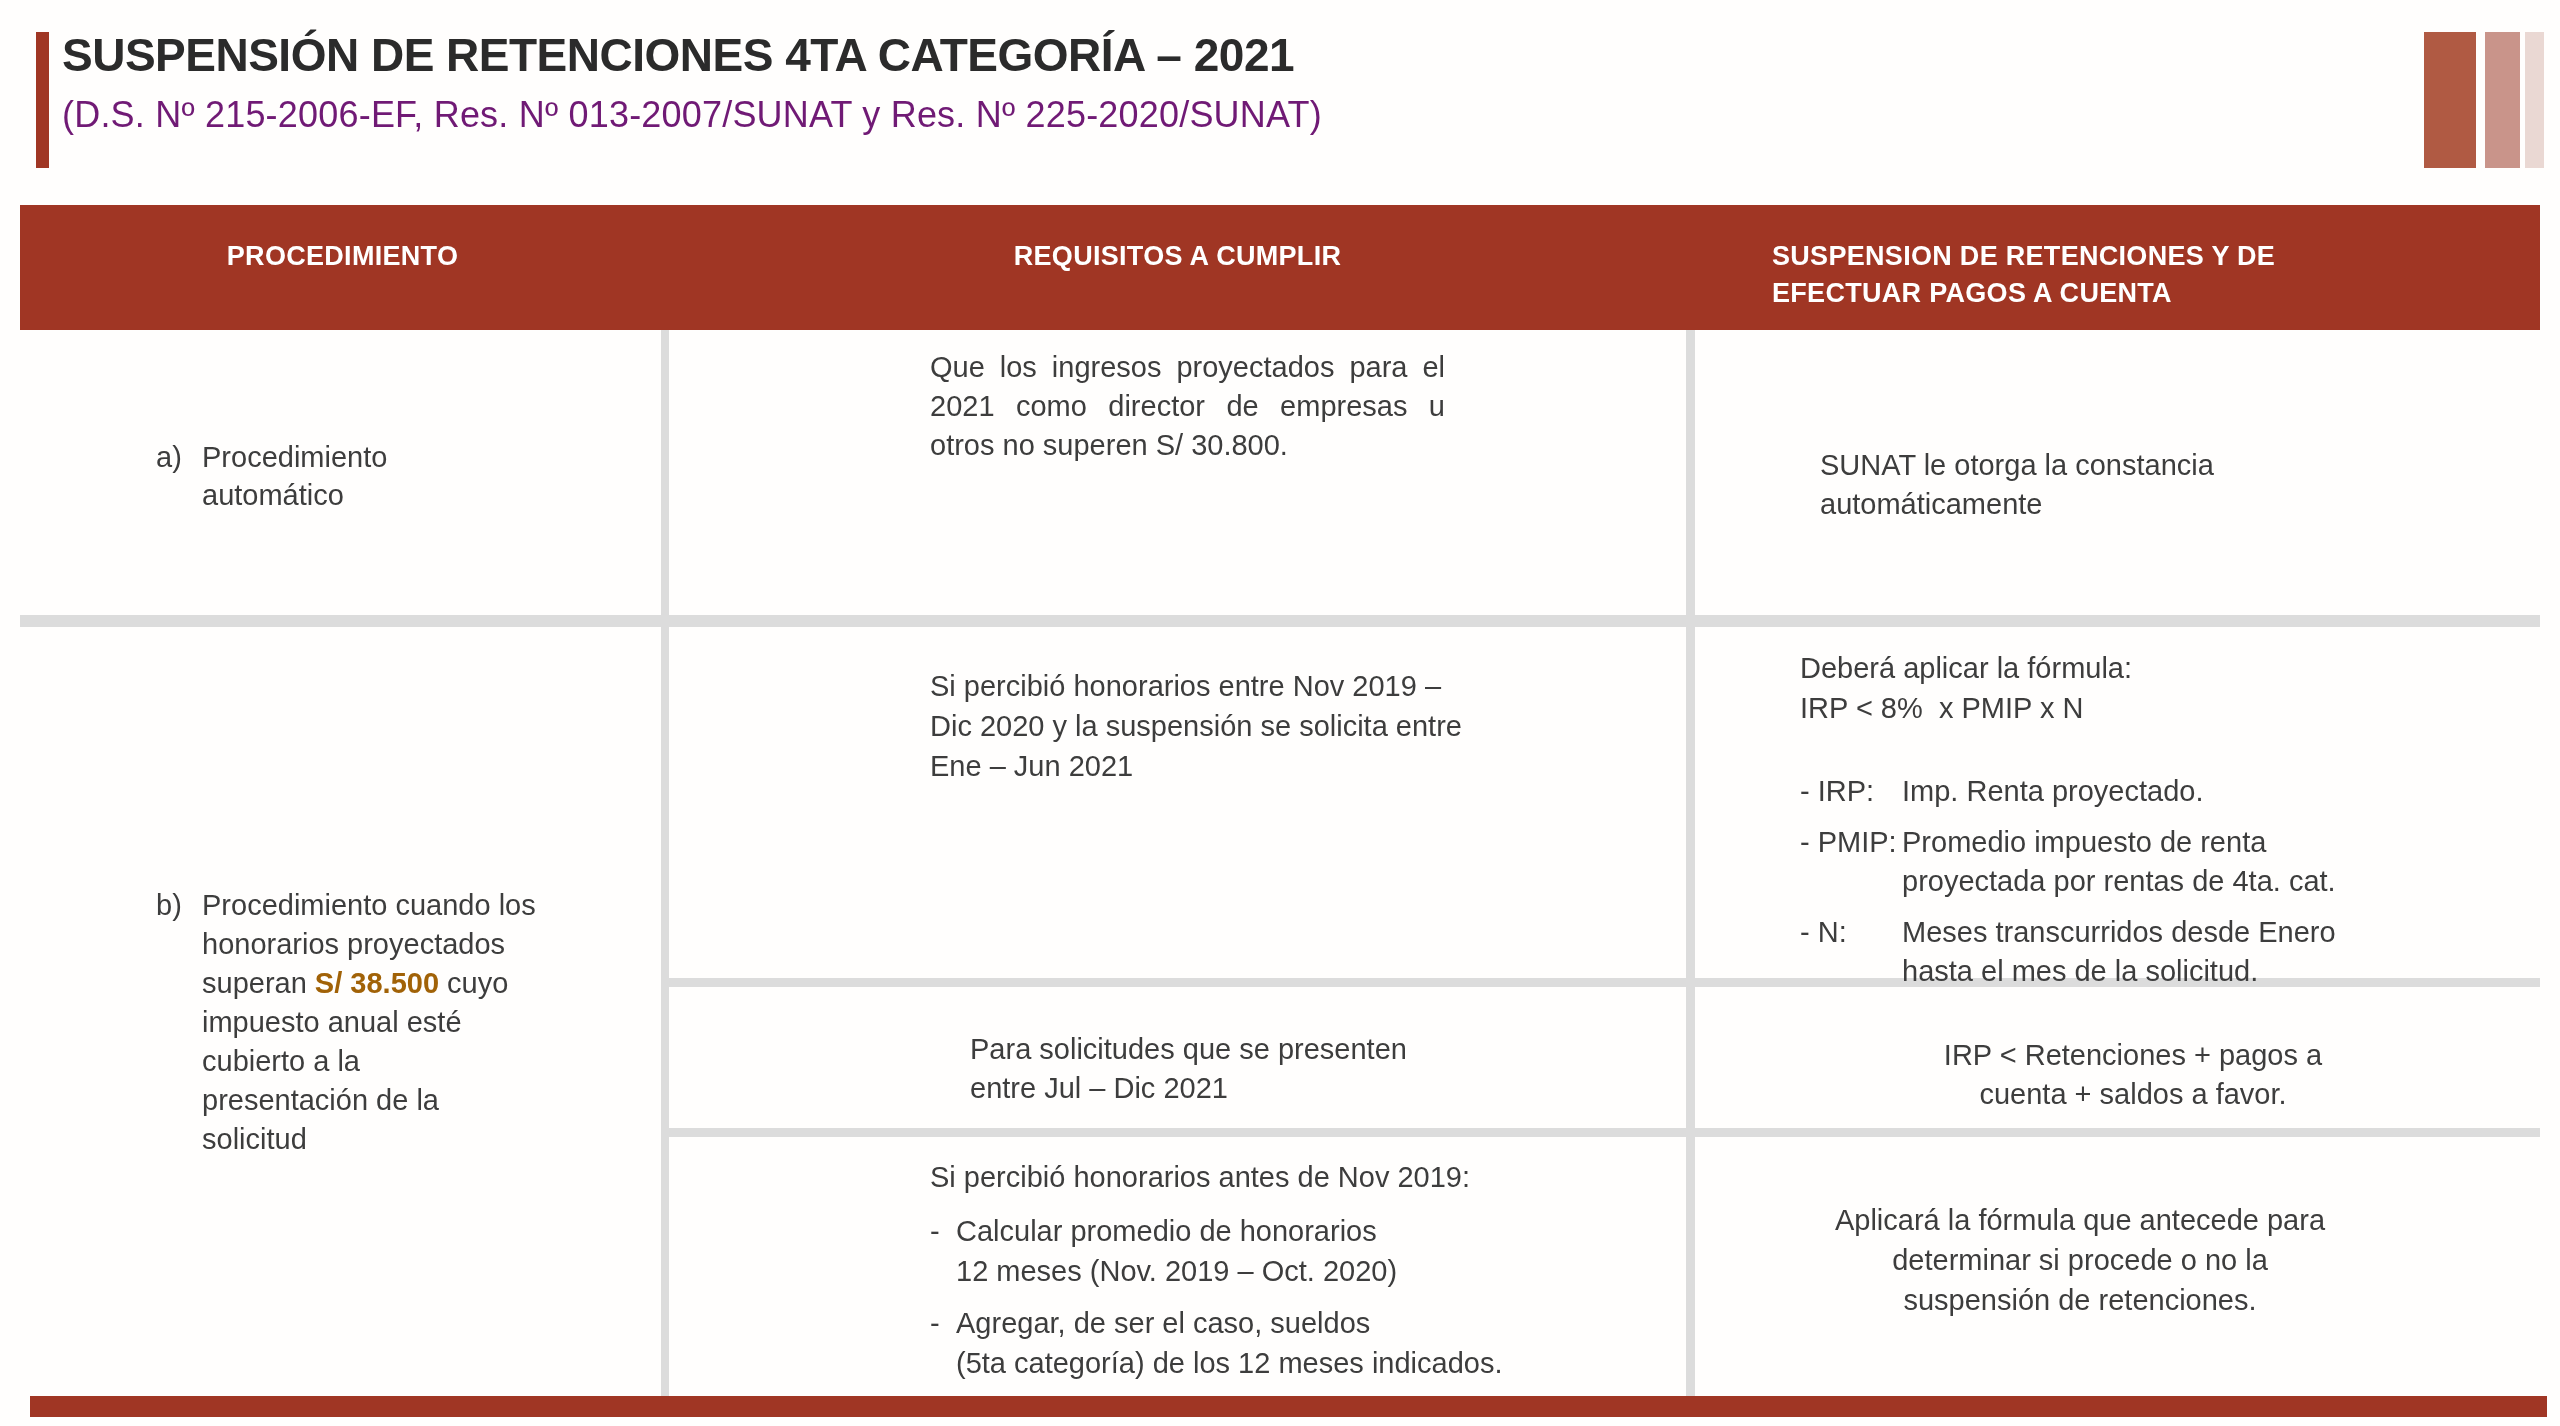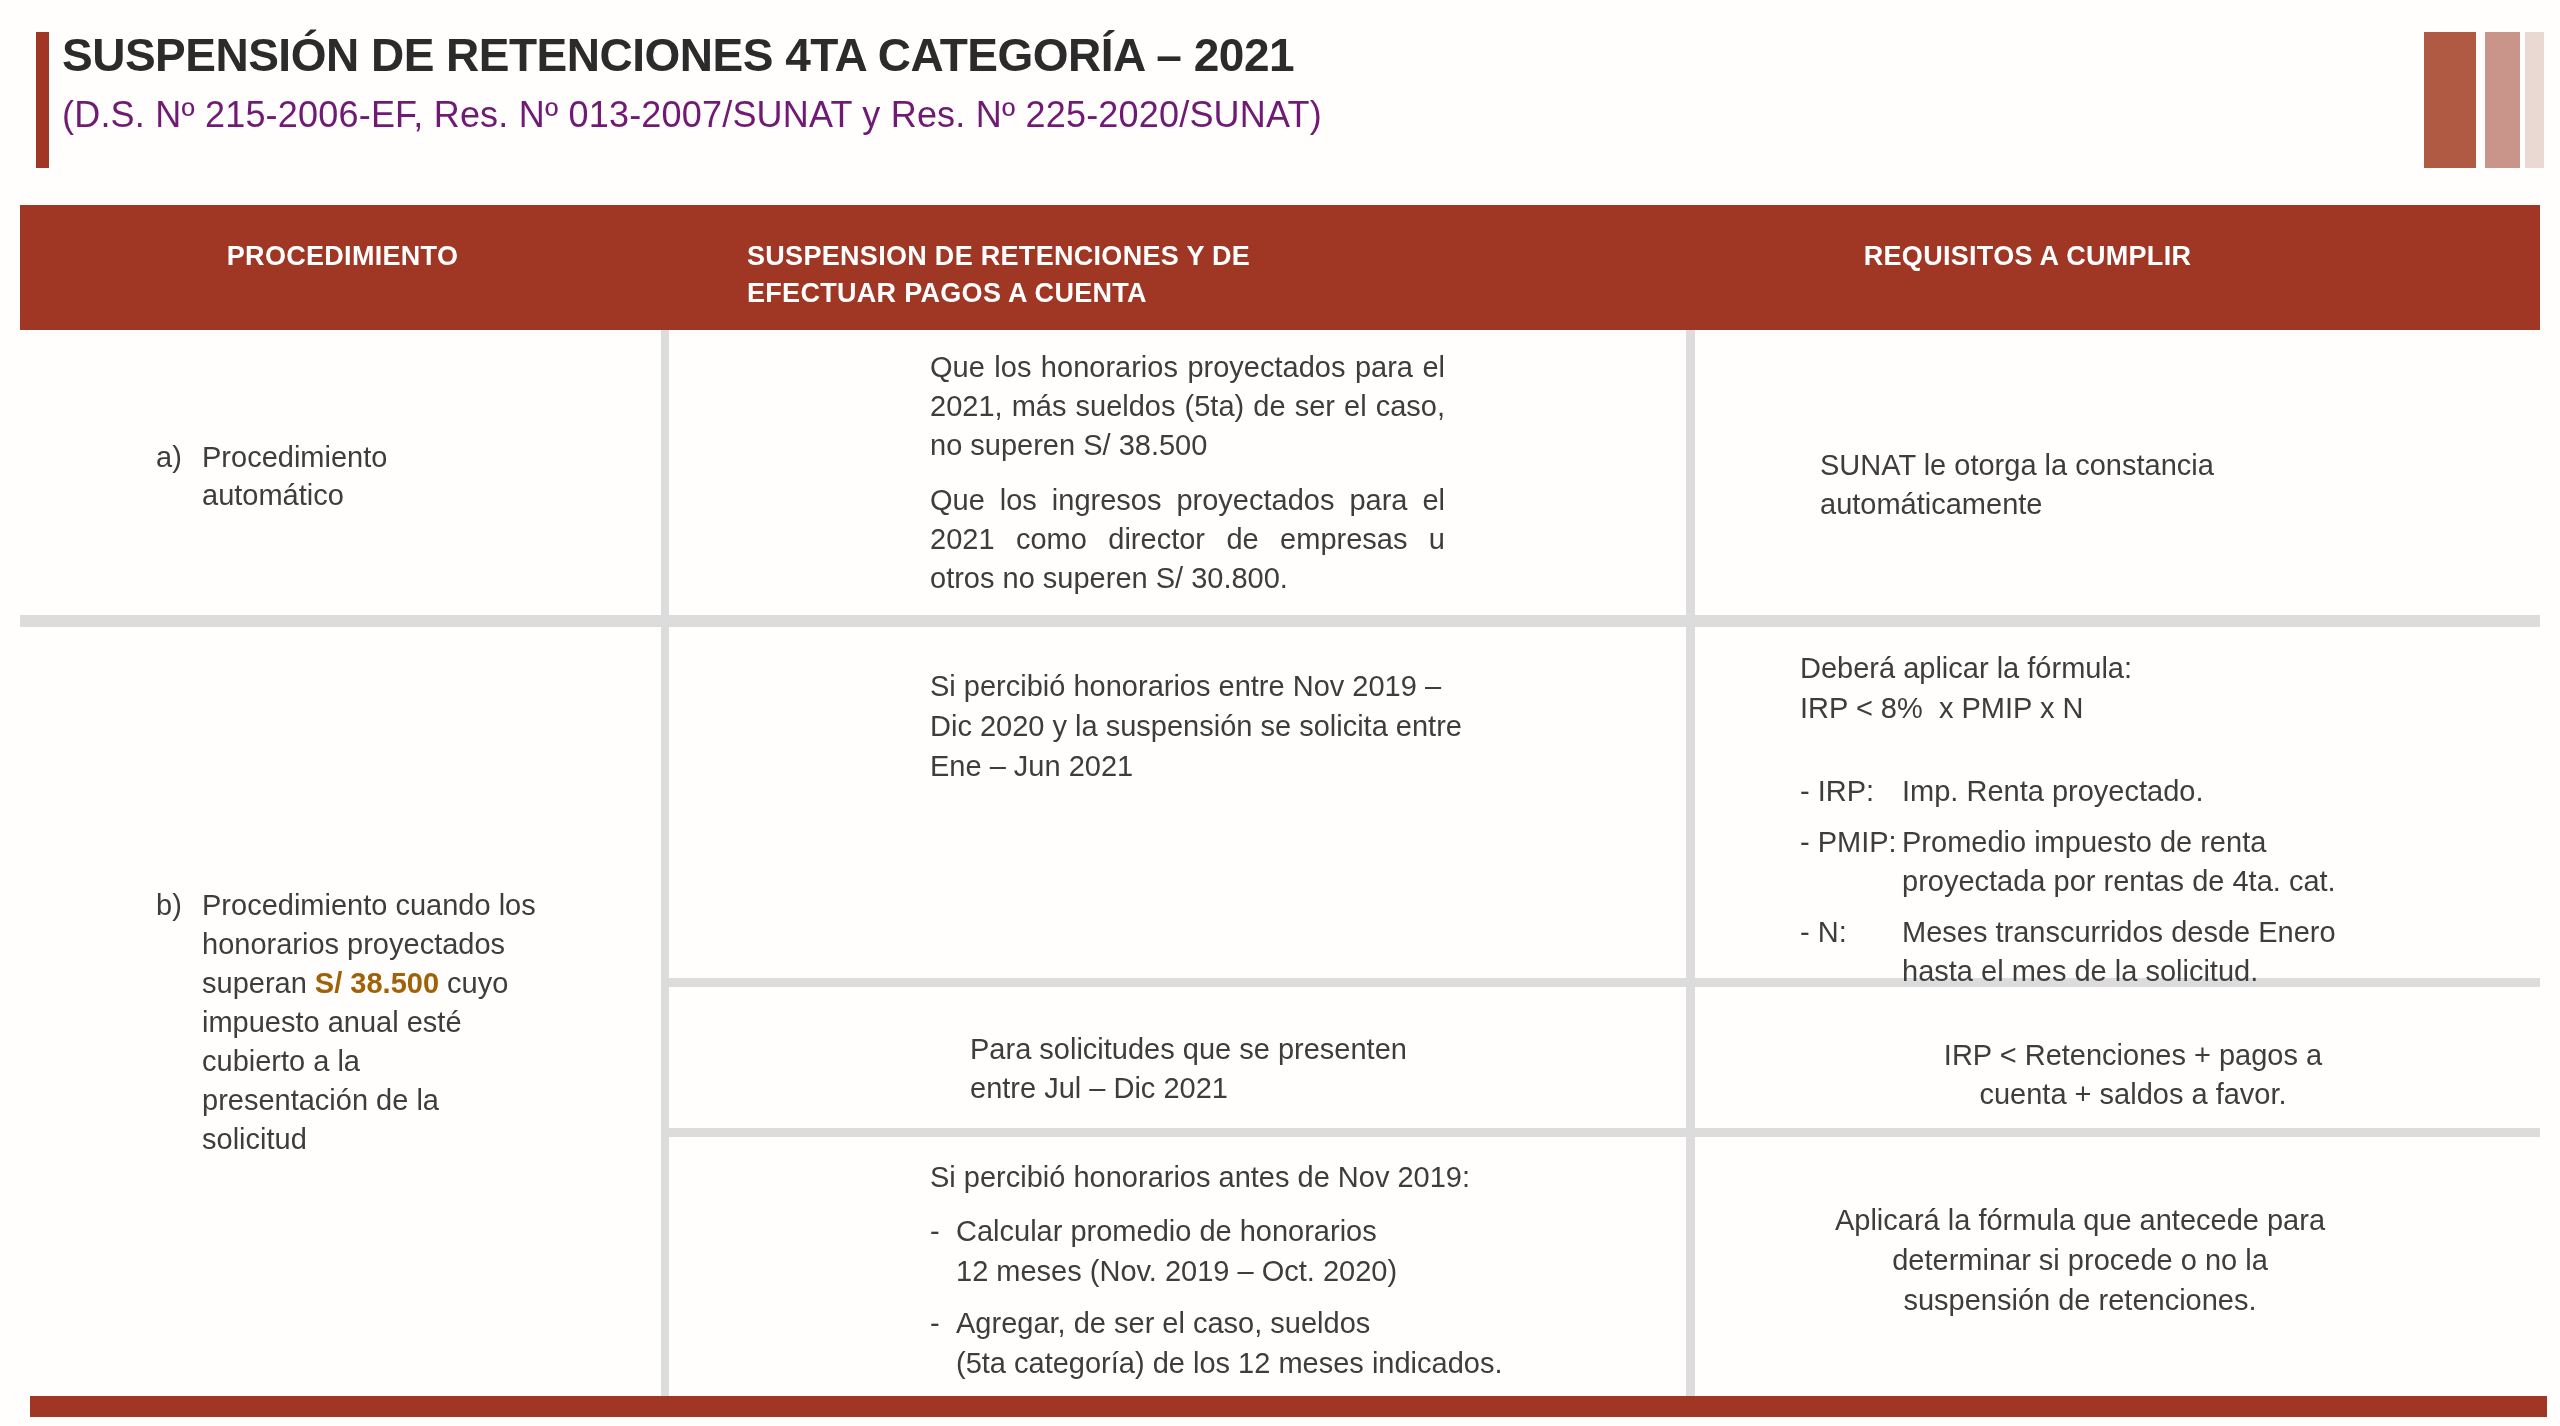--- a/index.html
+++ b/index.html
@@ -71,39 +71,38 @@
   <div class="abs accent-bar" style="background-color: rgb(160, 54, 36);"></div>
   <div class="abs page-title">SUSPENSIÓN DE RETENCIONES 4TA CATEGORÍA – 2021</div>
   <div class="abs page-subtitle">(D.S. Nº 215-2006-EF, Res. Nº 013-2007/SUNAT y Res. Nº 225-2020/SUNAT)</div>
 
   <div class="abs deco1" style="background-color: rgb(176, 90, 67);"></div>
   <div class="abs deco2" style="background-color: rgb(201, 148, 138);"></div>
   <div class="abs deco3" style="background-color: rgb(234, 216, 211);"></div>
 
   <div class="abs thead" style="background-color: rgb(160, 54, 36);">
     <div class="th th1">PROCEDIMIENTO</div>
+    <div class="th th2">REQUISITOS A CUMPLIR</div>
     <div class="th th3">SUSPENSION DE RETENCIONES Y DE
 EFECTUAR PAGOS A CUENTA</div>
-    <div class="th th2">REQUISITOS A CUMPLIR</div>
   </div>
 
   <div class="abs divider vdiv1"></div>
   <div class="abs divider vdiv2"></div>
   <div class="abs divider hdiv0"></div>
   <div class="abs divider hdiv1"></div>
   <div class="abs divider hdiv2"></div>
 
   <div class="abs cell proc-cell cell-a-proc">
     <span>a)</span>
     <span class="pre">Procedimiento
 automático</span>
   </div>
 
   <div class="abs cell cell-a-req">
-    <p>Que los honorarios proyectados para el 2021, más sueldos (5ta) de ser el caso, no superen S/ 38.500</p>
     <p>Que los ingresos proyectados para el 2021 como director de empresas u otros no superen S/ 30.800.</p>
   </div>
 
   <div class="abs cell cell-a-susp">SUNAT le otorga la constancia automáticamente</div>
 
   <div class="abs cell proc-cell cell-b-proc">
     <span>b)</span>
     <span class="pre"><span>Procedimiento cuando los
 honorarios proyectados
 superan </span><span class="bold">S/ 38.500</span><span> cuyo

